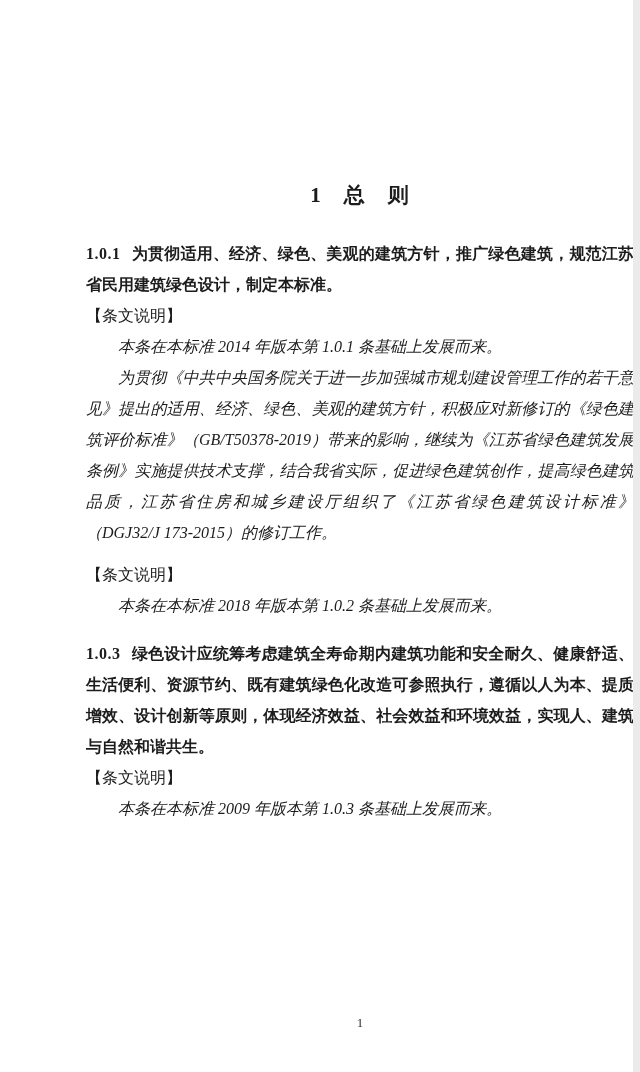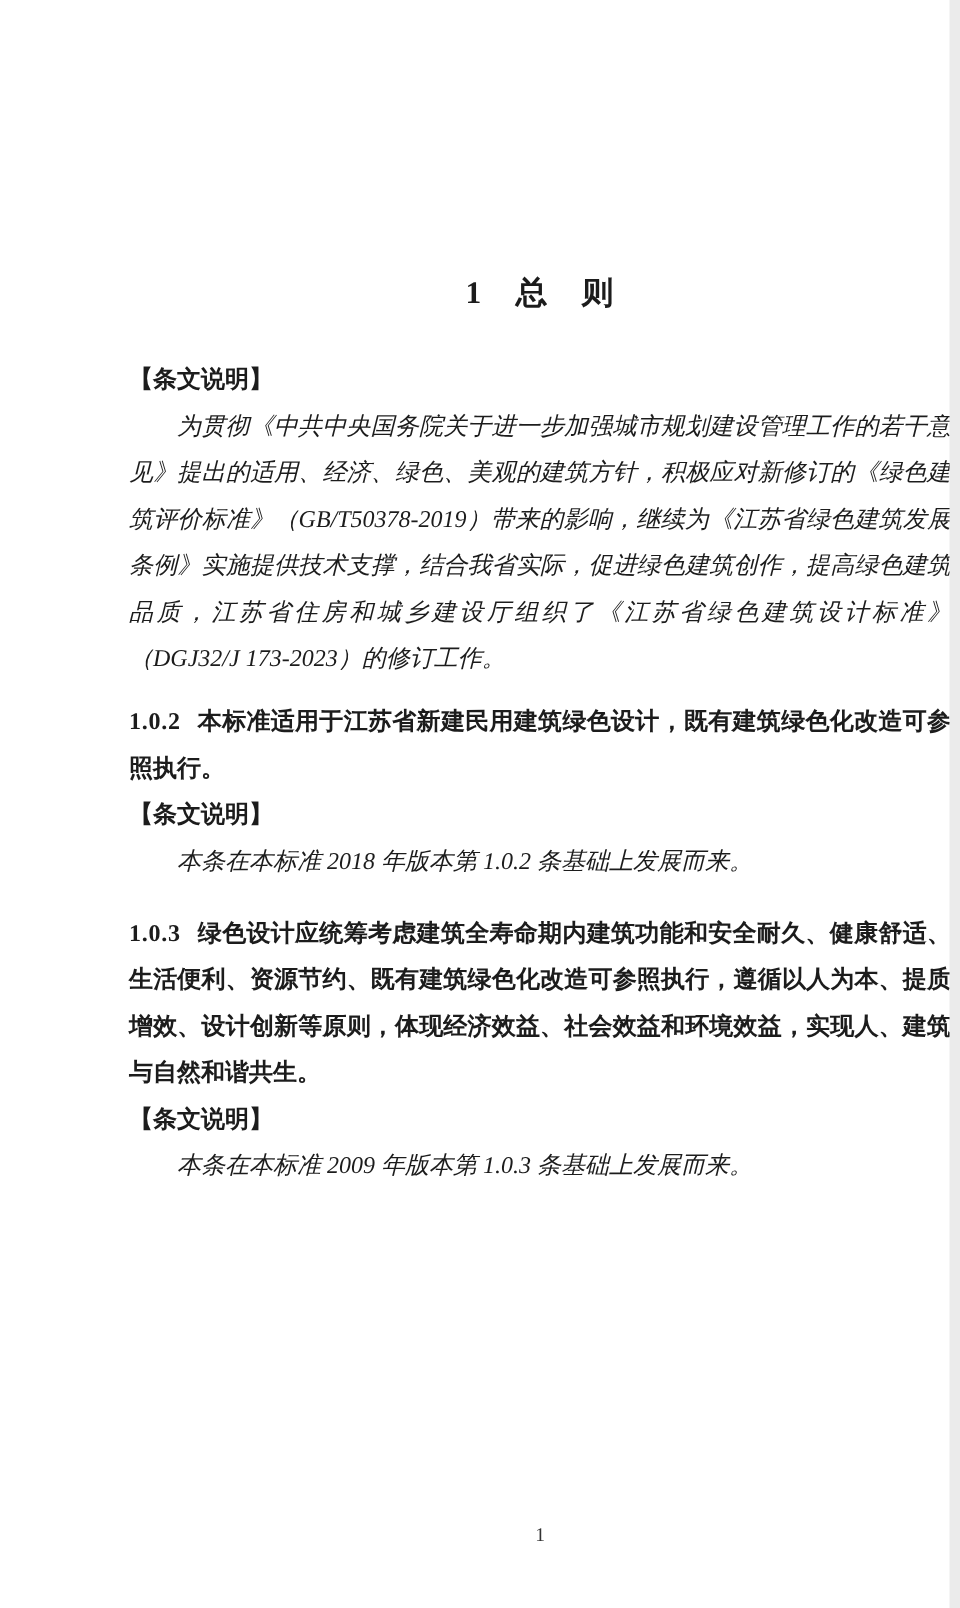--- a/index.html
+++ b/index.html
@@ -40,21 +40,21 @@
   .section-3 { margin-top: 17px; }
   .clause {
     font-weight: 600;
   }
   .clause-num {
     font-weight: bold;
     margin-right: 0.7em;
     letter-spacing: 0.5px;
   }
   .explain-label {
-    font-weight: bold;
+    font-weight: normal;
   }
   .explain {
     font-style: italic;
     text-indent: 2em;
   }
   .page-number {
     position: absolute;
     left: 86px;
     top: 1014px;
     width: 548px;
@@ -73,26 +73,27 @@
   }
 </style>
 </head>
 <body>
 
 <div class="page">
 
   <h1 class="chapter-title">1　总　则</h1>
 
   <section class="section section-1">
+    <p class="clause"><span class="clause-num">1.0.1</span><span>为贯彻适用、经济、绿色、美观的建筑方针，推广绿色建筑，规范江苏省民用建筑绿色设计，制定本标准。</span></p>
     <p class="explain-label">【条文说明】</p>
-    <p class="explain">为贯彻《中共中央国务院关于进一步加强城市规划建设管理工作的若干意见》提出的适用、经济、绿色、美观的建筑方针，积极应对新修订的《绿色建筑评价标准》（GB/T50378-2019）带来的影响，继续为《江苏省绿色建筑发展条例》实施提供技术支撑，结合我省实际，促进绿色建筑创作，提高绿色建筑品质，江苏省住房和城乡建设厅组织了《江苏省绿色建筑设计标准》（DGJ32/J 173-2023）的修订工作。</p>
+    <p class="explain">本条在本标准 2014 年版本第 1.0.1 条基础上发展而来。</p>
+    <p class="explain">为贯彻《中共中央国务院关于进一步加强城市规划建设管理工作的若干意见》提出的适用、经济、绿色、美观的建筑方针，积极应对新修订的《绿色建筑评价标准》（GB/T50378-2019）带来的影响，继续为《江苏省绿色建筑发展条例》实施提供技术支撑，结合我省实际，促进绿色建筑创作，提高绿色建筑品质，江苏省住房和城乡建设厅组织了《江苏省绿色建筑设计标准》（DGJ32/J 173-2015）的修订工作。</p>
   </section>
 
   <section class="section section-2">
-    <p class="clause"><span class="clause-num">1.0.2</span><span>本标准适用于江苏省新建民用建筑绿色设计，既有建筑绿色化改造可参照执行。</span></p>
     <p class="explain-label">【条文说明】</p>
     <p class="explain">本条在本标准 2018 年版本第 1.0.2 条基础上发展而来。</p>
   </section>
 
   <section class="section section-3">
     <p class="clause"><span class="clause-num">1.0.3</span><span>绿色设计应统筹考虑建筑全寿命期内建筑功能和安全耐久、健康舒适、生活便利、资源节约、既有建筑绿色化改造可参照执行，遵循以人为本、提质增效、设计创新等原则，体现经济效益、社会效益和环境效益，实现人、建筑与自然和谐共生。</span></p>
     <p class="explain-label">【条文说明】</p>
     <p class="explain">本条在本标准 2009 年版本第 1.0.3 条基础上发展而来。</p>
   </section>
 

